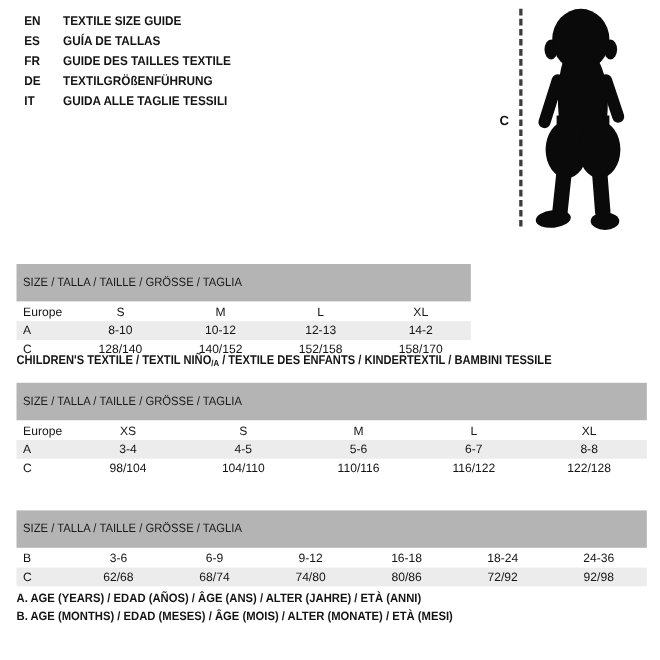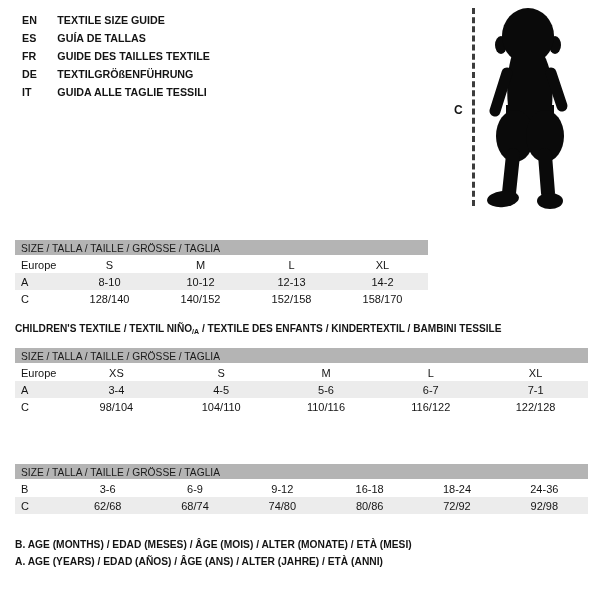--- a/index.html
+++ b/index.html
@@ -38,21 +38,21 @@
   #t2-title { top: 320px; }
   #t3-title { top: 426px; }
   .sub-a { font-size: 8px; position: relative; top: 2px; }
 
   
   .sizetable { position: absolute; left: 15px; }
   #table1 { top: 240px; width: 413px; }
   #table2 { top: 348px; width: 573px; }
   #table3 { top: 464px; width: 573px; }
   .size-bar {
-    height: 15px; background: #b4b4b4; color: #1a1a1a;
+    height: 34px; background: #b4b4b4; color: #1a1a1a;
     display: flex; align-items: center; padding-left: 6px;
     font-size: 11px; margin-bottom: 1px;
   }
   .trow { height: 17px; display: flex; align-items: center; font-size: 11px; }
   .trow.shaded { background: #ececec; }
   .cell-label { width: 49px; padding-left: 6px; }
   .cell { flex: 1; text-align: center; }
 
   
   .footnotes { position: absolute; left: 15px; top: 535px; font-weight: bold; font-size: 11px; }
@@ -155,21 +155,21 @@
           <span class="cell">M</span>
           <span class="cell">L</span>
           <span class="cell">XL</span>
         </div>
         <div class="trow shaded">
           <span class="cell-label">A</span>
           <span class="cell">3-4</span>
           <span class="cell">4-5</span>
           <span class="cell">5-6</span>
           <span class="cell">6-7</span>
-          <span class="cell">7-1</span>
+          <span class="cell">8-8</span>
         </div>
         <div class="trow">
           <span class="cell-label">C</span>
           <span class="cell">98/104</span>
           <span class="cell">104/110</span>
           <span class="cell">110/116</span>
           <span class="cell">116/122</span>
           <span class="cell">122/128</span>
         </div>
       </div>
@@ -196,20 +196,20 @@
           <span class="cell">74/80</span>
           <span class="cell">80/86</span>
           <span class="cell">72/92</span>
           <span class="cell">92/98</span>
         </div>
       </div>
   </div>
 
   <div class="footnotes">
     <div class="fn">
+      <span class="cond93">A. AGE (YEARS) / EDAD (AÑOS) / ÂGE (ANS) / ALTER (JAHRE) / ETÀ (ANNI)</span>
+    </div>
+    <div class="fn">
       <span class="cond93">B. AGE (MONTHS) / EDAD (MESES) / ÂGE (MOIS) / ALTER (MONATE) / ETÀ (MESI)</span>
     </div>
-    <div class="fn">
-      <span class="cond93">A. AGE (YEARS) / EDAD (AÑOS) / ÂGE (ANS) / ALTER (JAHRE) / ETÀ (ANNI)</span>
-    </div>
   </div>
 
 </div>
 
 </body></html>

